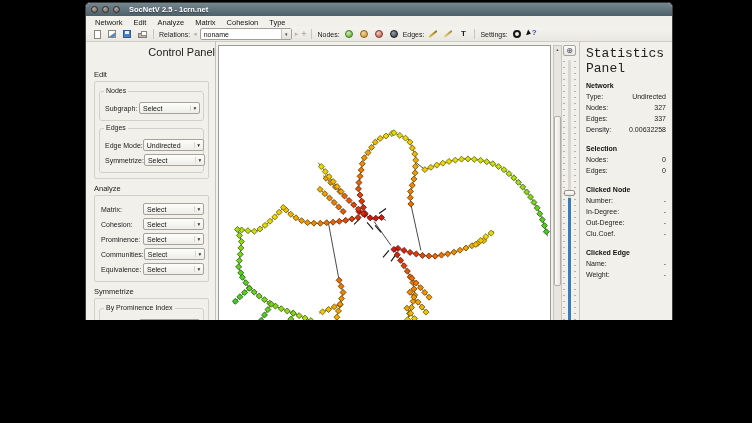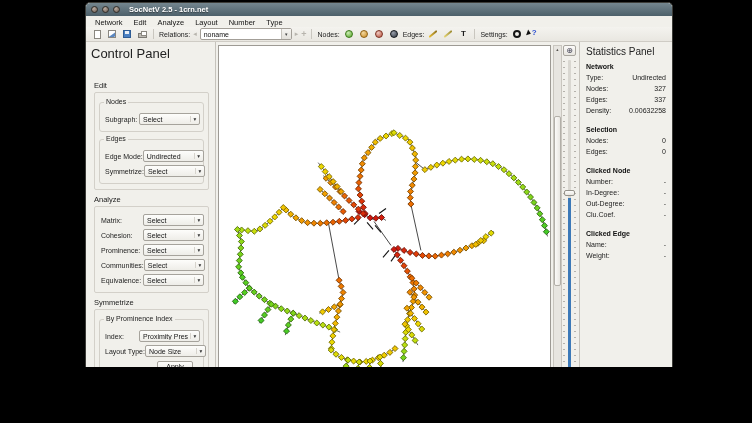--- a/index.html
+++ b/index.html
@@ -1,17 +1,17 @@
 <!DOCTYPE html>
 <html><head>
 <meta charset="utf-8">
 <style>
   html,body{margin:0;padding:0;background:#000;}
   *{box-sizing:border-box;}
-  .screen{position:relative;width:752px;height:367px;background:#000;overflow:hidden;
+  .screen{position:relative;width:752px;height:320px;background:#000;overflow:hidden;
           font-family:"Liberation Sans","DejaVu Sans",sans-serif;-webkit-font-smoothing:antialiased;}
   .window{position:absolute;left:85px;top:2px;width:588px;height:416px;background:#f1f0eb;
           border:1px solid #3c3c38;border-radius:5px 5px 0 0;overflow:hidden;}
   
   .titlebar{height:13px;background:linear-gradient(#74868f,#4d606a);display:flex;align-items:center;
             padding:0 5px;gap:4px;border-radius:4px 4px 0 0;}
   .winbtn{width:7px;height:7px;border-radius:50%;border:1px solid #302d29;
           background:radial-gradient(circle at 35% 30%,#baaca2,#6b5c52);}
   .title-text{color:#fff;font-size:7.5px;font-weight:bold;margin-left:5px;white-space:nowrap;
               text-shadow:0 1px 1px rgba(0,0,0,.45);}
@@ -43,21 +43,21 @@
   .icon-whatsthis .q{position:absolute;right:0;top:-1px;color:#2b4fd0;font-weight:bold;font-size:8px;}
   .tb-arrow{color:#b7b4ad;font-size:7px;font-family:"DejaVu Sans",sans-serif;}
   .tb-plus{color:#b7b4ad;font-size:9px;font-weight:bold;}
   .combo{width:92px;height:12px;background:#fff;border:1px solid #a39f98;border-radius:2px;display:flex;align-items:center;flex:none;}
   .combo-text{flex:1;padding-left:3px;font-size:7px;color:#111;}
   .combo-btn{width:10px;height:100%;border-left:1px solid #c6c3bc;background:linear-gradient(#f6f5f2,#e2e0da);
              display:flex;align-items:center;justify-content:center;font-size:5px;color:#444;font-family:"DejaVu Sans",sans-serif;}
   
   .main{display:flex;height:377px;}
   .control-panel{width:130px;flex:none;border-right:1px solid #c6c3bc;padding:2px 0;position:relative;}
-  .cp-title{font-size:13px;color:#222;margin:2px 0 20px 5px;}
+  .cp-title{font-size:11px;color:#222;margin:2px 0 12px 5px;text-align:right;}
   .cp-section-label{font-size:7.5px;color:#222;margin:5px 0 2px 8px;}
   .cp-box{margin:0 6px 3px 8px;border:1px solid #d3d0c9;border-radius:2px;padding:4px 3px 3px;}
   .group{position:relative;border:1px solid #d3d0c9;border-radius:3px;margin:5px 1px 7px;padding:7px 2px 3px;}
   .group:last-child{margin-bottom:2px;}
   .group-title{position:absolute;top:-5px;left:4px;background:#f1f0eb;padding:0 2px;font-size:7px;color:#222;white-space:nowrap;}
   .cp-row{display:flex;align-items:center;justify-content:space-between;margin:3px 1px;}
   .cp-label{font-size:7px;color:#222;padding-left:2px;white-space:nowrap;}
   .select{width:61px;height:12px;border:1px solid #a6a39c;border-radius:2px;flex:none;
           background:linear-gradient(#fdfdfb,#eeede8);display:flex;align-items:center;}
   .sel-text{flex:1;font-size:7px;padding-left:3px;color:#161616;white-space:nowrap;overflow:hidden;}
@@ -95,21 +95,21 @@
   .hslider{position:absolute;left:18px;top:353px;width:312px;height:11px;}
   .hticks{position:absolute;left:3px;right:3px;height:2px;
           background:repeating-linear-gradient(90deg,#b5b2ac 0 1px,transparent 1px 6px);}
   .hticks.t{top:0;} .hticks.b{bottom:0;}
   .hgroove{position:absolute;left:2px;right:2px;top:4px;height:3px;background:#d9d7d1;border-radius:1px;}
   .hfill{position:absolute;left:2px;width:145px;top:4px;height:3px;background:#3c79b8;}
   .hhandle{position:absolute;left:143px;top:0px;width:6px;height:11px;background:linear-gradient(90deg,#fdfdfc,#e9e7e1);
            border:1px solid #95928b;border-radius:2px;}
   
   .stats{flex:1;border-left:1px solid #c6c3bc;padding:4px 6px;overflow:hidden;}
-  .stats-title{font-size:10px;color:#222;margin-bottom:6px;}
+  .stats-title{font-size:13px;color:#222;margin-bottom:6px;font-family:Liberation Mono, monospace;}
   .stat-section{margin-bottom:10px;}
   .stat-head{font-size:7px;font-weight:bold;color:#111;margin-bottom:2px;}
   .stat-row{display:flex;justify-content:space-between;font-size:7px;line-height:11px;color:#1c1c1c;}
 </style>
 </head>
 <body>
 
 <div class="screen">
   <div class="window">
 
@@ -117,22 +117,22 @@
       <span class="winbtn"></span>
       <span class="winbtn"></span>
       <span class="winbtn"></span>
       <span class="title-text">SocNetV 2.5 - 1crn.net</span>
     </div>
 
     <div class="menubar">
       <span>Network</span>
       <span>Edit</span>
       <span>Analyze</span>
-      <span>Layout</span>
-      <span>Number</span>
+      <span>Matrix</span>
+      <span>Cohesion</span>
       <span>Type</span>
     </div>
 
     <div class="toolbar">
       <span class="tb-btn">
           <span class="icon-doc"></span>
         </span>
       <span class="tb-btn">
           <span class="icon-open"></span>
         </span>

